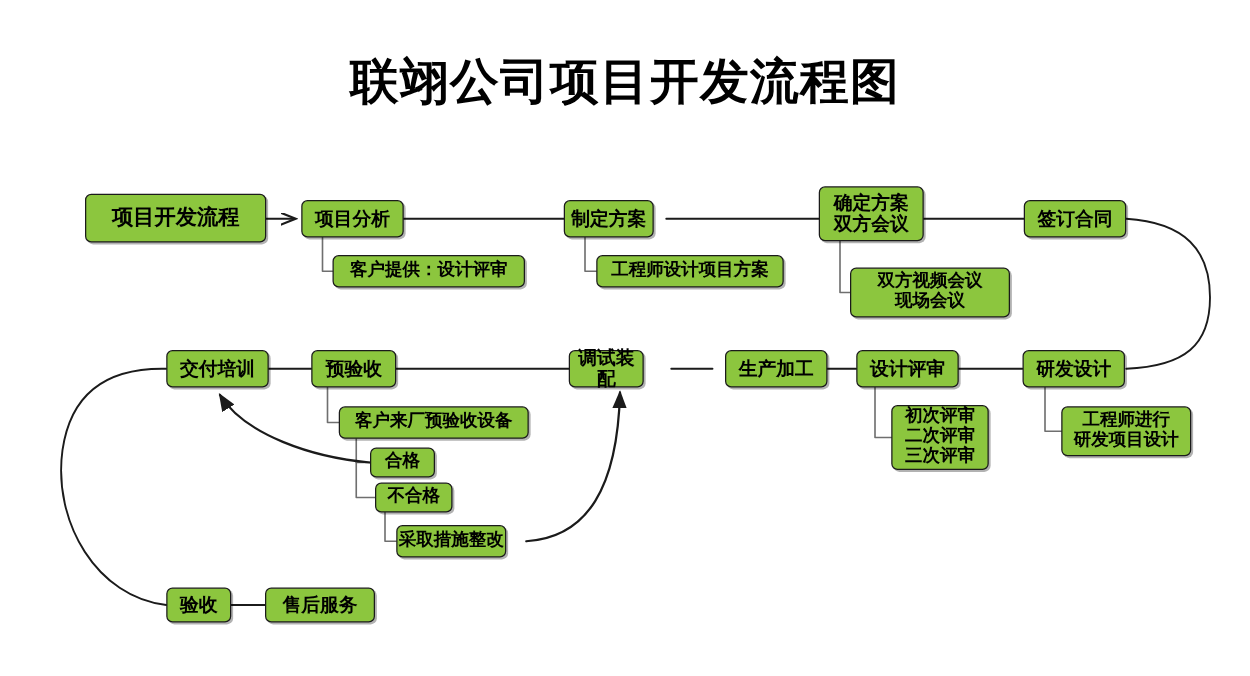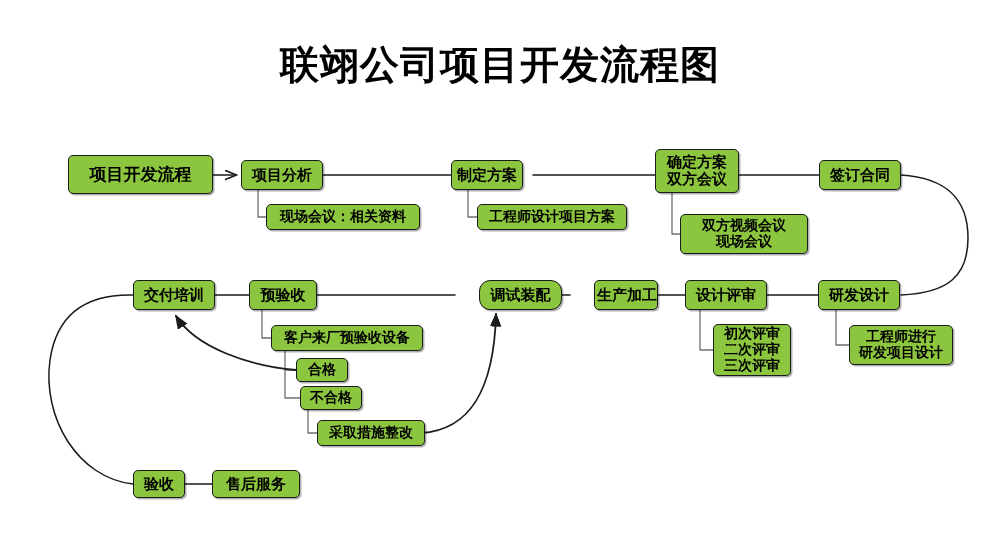--- a/index.html
+++ b/index.html
@@ -128,21 +128,21 @@
 
   <div class="node main" style="left:241px; top:160px; width:82px; height:30px;">
     <span class="label">项目分析</span>
   </div>
 
   <div class="node big" style="left:68px; top:155px; width:145px; height:39px;">
     <span class="label">项目开发流程</span>
   </div>
 
   <div class="node sub" style="left:266px; top:204px; width:154px; height:26px;">
-    <span class="label">现场会议：相关资料</span>
+    <span class="label">客户提供：设计评审</span>
   </div>
 
   <div class="node main" style="left:451px; top:160px; width:72px; height:30px;">
     <span class="label">制定方案</span>
   </div>
 
   <div class="node sub" style="left:477px; top:204px; width:150px; height:26px;">
     <span class="label">工程师设计项目方案</span>
   </div>
 
@@ -172,45 +172,45 @@
   <div class="node main" style="left:685px; top:280px; width:82px; height:30px;">
     <span class="label">设计评审</span>
   </div>
 
   <div class="node sub" style="left:713px; top:324px; width:78px; height:52px;">
     <span class="label">初次评审
 二次评审
 三次评审</span>
   </div>
 
-  <div class="node main" style="left:594px; top:280px; width:64px; height:30px;justify-content:flex-end;">
+  <div class="node main" style="left:580px; top:280px; width:82px; height:30px;">
     <span class="label">生产加工</span>
   </div>
 
-  <div class="node main" style="left:479px; top:280px; width:83px; height:30px;border-radius:11px;">
+  <div class="node main" style="left:455px; top:280px; width:60px; height:30px;">
     <span class="label">调试装配</span>
   </div>
 
   <div class="node main" style="left:249px; top:280px; width:68px; height:30px;">
     <span class="label">预验收</span>
   </div>
 
   <div class="node sub" style="left:271px; top:325px; width:152px; height:26px;">
     <span class="label">客户来厂预验收设备</span>
   </div>
 
   <div class="node sub" style="left:296px; top:358px; width:52px; height:24px;">
     <span class="label">合格</span>
   </div>
 
   <div class="node sub" style="left:300px; top:386px; width:62px; height:24px;">
     <span class="label">不合格</span>
   </div>
 
-  <div class="node sub" style="left:317px; top:420px; width:108px; height:26px;">
+  <div class="node sub" style="left:317px; top:420px; width:88px; height:26px;">
     <span class="label">采取措施整改</span>
   </div>
 
   <div class="node main" style="left:133px; top:280px; width:82px; height:30px;">
     <span class="label">交付培训</span>
   </div>
 
   <div class="node main" style="left:133px; top:470px; width:52px; height:28px;">
     <span class="label">验收</span>
   </div>

